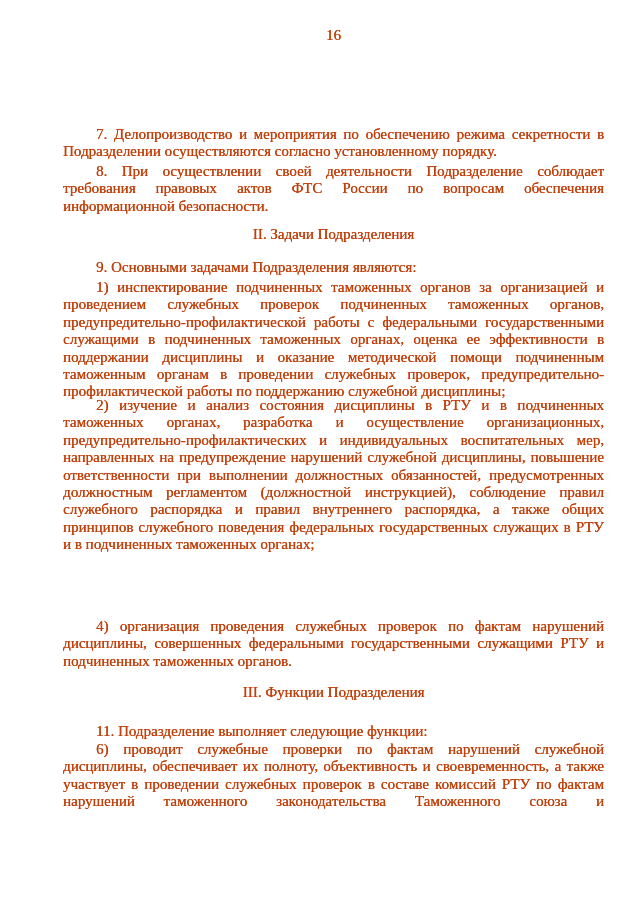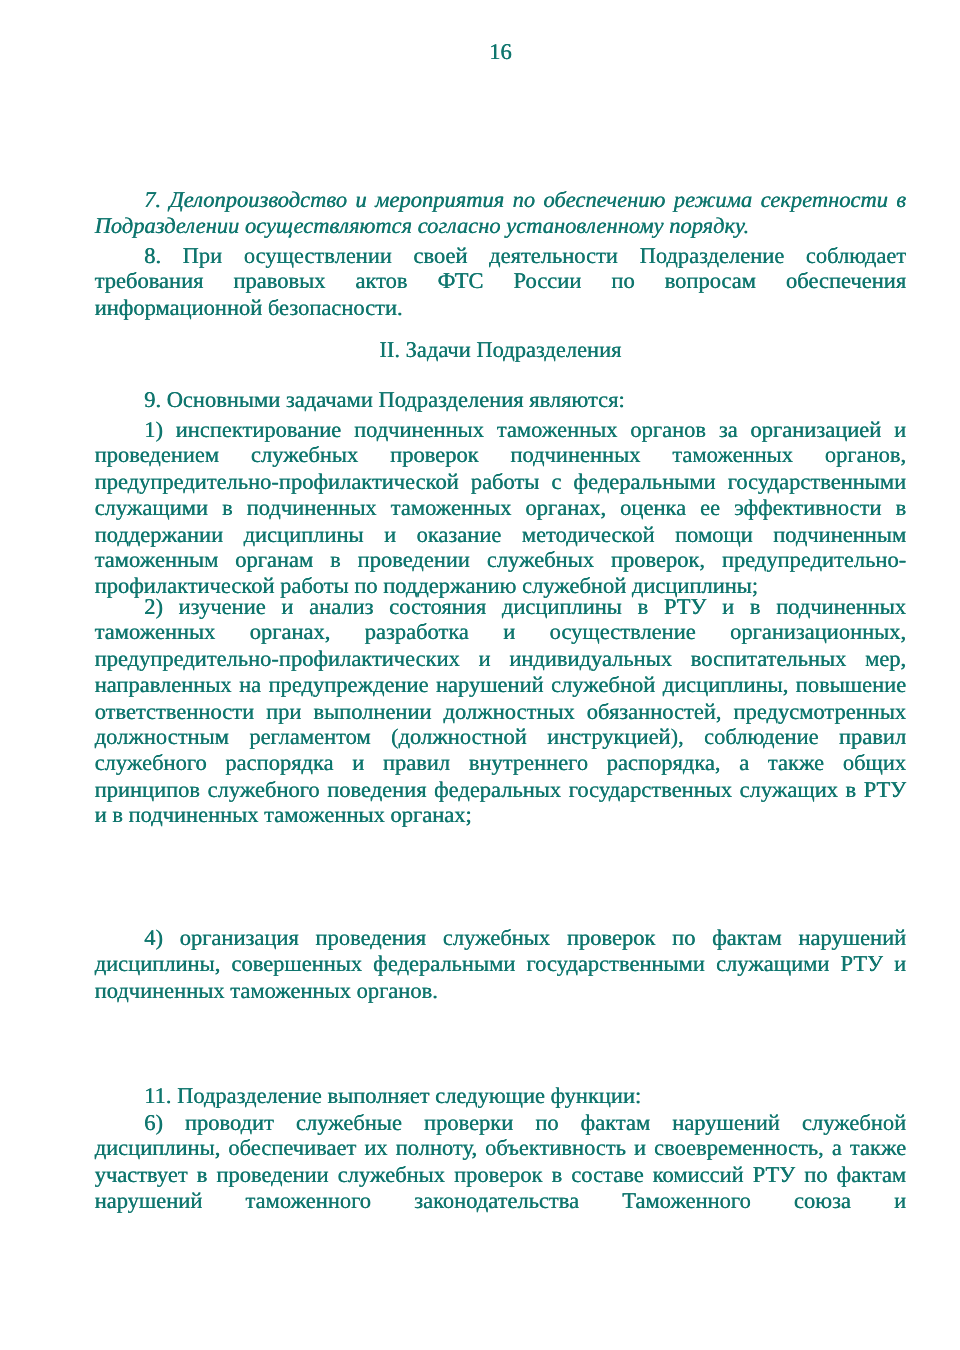--- a/index.html
+++ b/index.html
@@ -10,21 +10,21 @@
     width: 640px;
     height: 900px;
     background: #ffffff;
     overflow: hidden;
   }
   .page {
     position: relative;
     width: 640px;
     height: 900px;
     background: #ffffff;
-    color: #0f766e;
+    color: #c2410c;
     font-family: "Liberation Serif", "DejaVu Serif", serif;
     font-size: 15px;
     line-height: 17.4px;
     text-shadow: 0.25px 0 0 currentColor; 
     border-radius: 16px;
   }
   .block {
     position: absolute;
     left: 63px;
     width: 541px;
@@ -37,21 +37,21 @@
   .center {
     text-align: center;
     text-indent: 0;
   }
   .stretch-last {
     text-align-last: justify;
   }
   
   .t-pagenum { top: 27px; }
   .t-p6  { top: 54px;  }
-  .t-p7  { top: 126px; font-style: italic; }
+  .t-p7  { top: 126px; }
   .t-p8  { top: 163px; }
   .t-h2  { top: 226px; }
   .t-p9  { top: 259px; }
   .t-i1  { top: 279px; }
   .t-i2  { top: 397px; }
   .t-i3  { top: 551px; }
   .t-i4  { top: 618px; }
   .t-h3  { top: 684px; }
   .t-p10 { top: 723px; }
   .t-f1  { top: 741px; }
@@ -72,18 +72,19 @@
 
   <p class="block just t-p9">9. Основными задачами Подразделения являются:</p>
 
   <p class="block just t-i1">1) инспектирование подчиненных таможенных органов за организацией и проведением служебных проверок подчиненных таможенных органов, предупредительно-профилактической работы с федеральными государственными служащими в подчиненных таможенных органах, оценка ее эффективности в поддержании дисциплины и оказание методической помощи подчиненным таможенным органам в проведении служебных проверок, предупредительно-профилактической работы по поддержанию служебной дисциплины;</p>
 
   <p class="block just t-i2">2) изучение и анализ состояния дисциплины в РТУ и в подчиненных таможенных органах, разработка и осуществление организационных, предупредительно-профилактических и индивидуальных воспитательных мер, направленных на предупреждение нарушений служебной дисциплины, повышение ответственности при выполнении должностных обязанностей, предусмотренных должностным регламентом (должностной инструкцией), соблюдение правил служебного распорядка и правил внутреннего распорядка, а также общих принципов служебного поведения федеральных государственных служащих в РТУ и в подчиненных таможенных органах;</p>
 
 
   <p class="block just t-i4">4) организация проведения служебных проверок по фактам нарушений дисциплины, совершенных федеральными государственными служащими РТУ и подчиненных таможенных органов.</p>
 
+  <p class="block center t-h3">III. Функции Подразделения</p>
 
   <p class="block just t-p10">11. Подразделение выполняет следующие функции:</p>
 
   <p class="block just stretch-last t-f1">6) проводит служебные проверки по фактам нарушений служебной дисциплины, обеспечивает их полноту, объективность и своевременность, а также участвует в проведении служебных проверок в составе комиссий РТУ по фактам нарушений таможенного законодательства Таможенного союза и</p>
 
 </div>
 
 </body></html>

